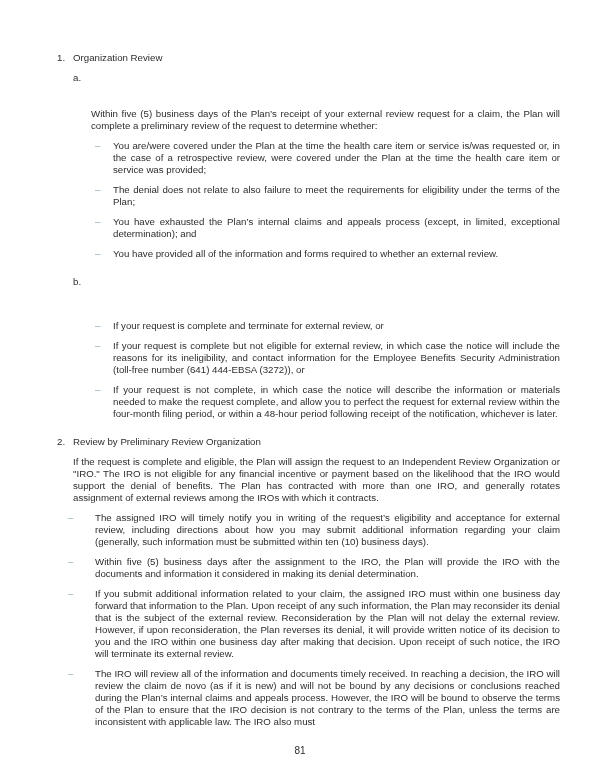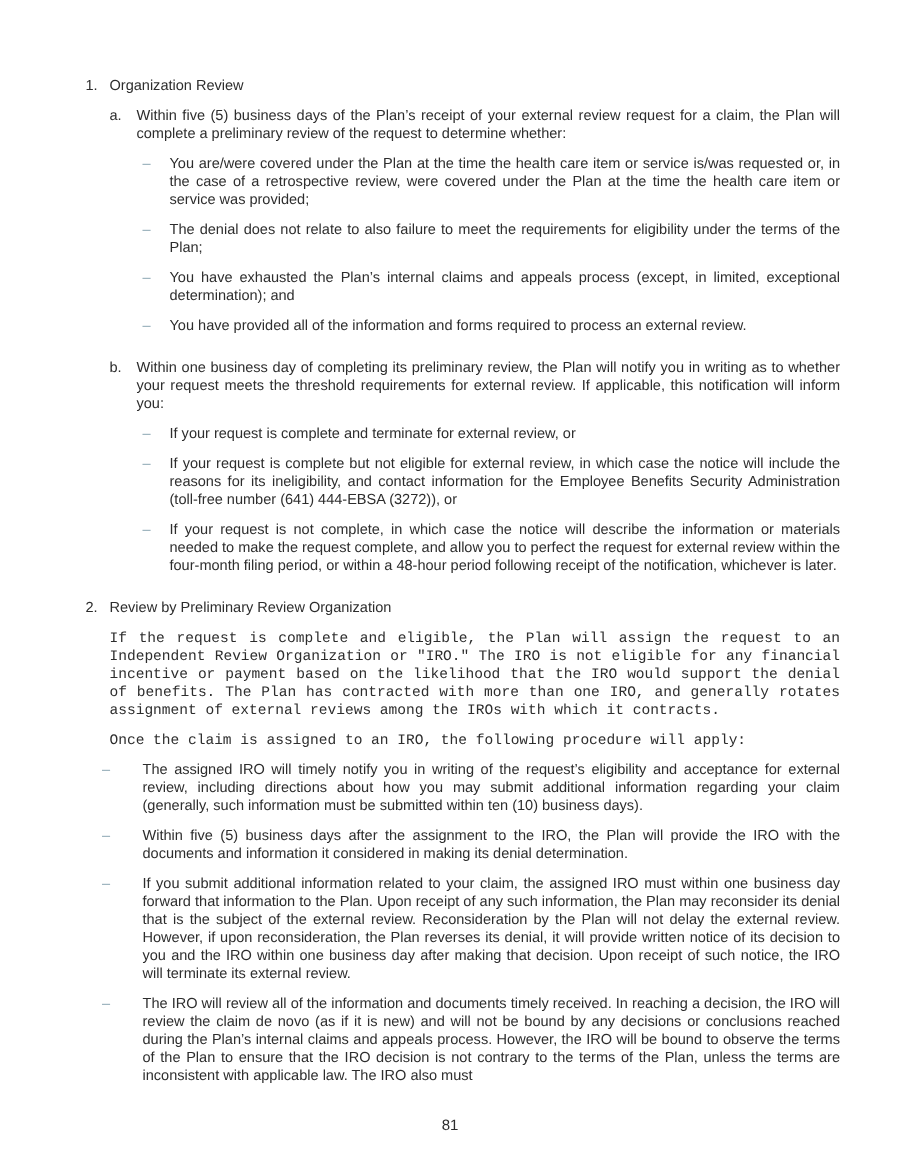--- a/index.html
+++ b/index.html
@@ -33,34 +33,34 @@
   .sec-title { flex: 1; }
   .sec-body {
     margin-left: 16px;
     margin-top: 8px;
   }
   .item { margin-bottom: 8px; }
   .item-label {
     flex: none;
     width: 18px;
   }
-  .item-body { flex: 1; min-width: 0; }
+  .item-body { flex: 1; min-width: 0; margin-top: 36px; }
   .bullets { margin-top: 8px; }
   .bullet { margin-bottom: 8px; }
   .bullet:last-child { margin-bottom: 8px; }
   .dash {
     flex: none;
     width: 18px;
     margin-left: 4px;
     box-sizing: border-box;
     color: #8ba6b2;
   }
   .bullet p { flex: 1; min-width: 0; }
   .sec2 { margin-top: 0px; }
-  .para { margin-bottom: 8px; font-family: Liberation Mono, monospace; }
+  .para { margin-bottom: 8px; }
   .bullet2 .dash {
     margin-left: -5px;
     width: 27px;
   }
   .page-footer {
     position: absolute;
     left: 0;
     right: 0;
     bottom: 19px;
     text-align: center;
@@ -92,30 +92,29 @@
             <div class="row bullet">
               <span class="dash">–</span>
               <p>The denial does not relate to also failure to meet the requirements for eligibility under the terms of the Plan;</p>
             </div>
             <div class="row bullet">
               <span class="dash">–</span>
               <p>You have exhausted the Plan’s internal claims and appeals process (except, in limited, exceptional determination); and</p>
             </div>
             <div class="row bullet">
               <span class="dash">–</span>
-              <p>You have provided all of the information and forms required to process an external review.</p>
+              <p>You have provided all of the information and forms required to whether an external review.</p>
             </div>
           </div>
         </div>
       </div>
 
       <div class="row item">
         <span class="item-label">b.</span>
         <div class="item-body">
-          <p>Within one business day of completing its preliminary review, the Plan will notify you in writing as to whether your request meets the threshold requirements for external review. If applicable, this notification will inform you:</p>
           <div class="bullets">
             <div class="row bullet">
               <span class="dash">–</span>
               <p>If your request is complete and terminate for external review, or</p>
             </div>
             <div class="row bullet">
               <span class="dash">–</span>
               <p>If your request is complete but not eligible for external review, in which case the notice will include the reasons for its ineligibility, and contact information for the Employee Benefits Security Administration (toll-free number (641) 444-EBSA (3272)), or</p>
             </div>
             <div class="row bullet">
@@ -129,21 +128,20 @@
     </div>
   </div>
 
   <div class="sec sec2">
     <div class="row">
       <span class="num">2.</span>
       <span class="sec-title">Review by Preliminary Review Organization</span>
     </div>
     <div class="sec-body">
       <p class="para">If the request is complete and eligible, the Plan will assign the request to an Independent Review Organization or "IRO." The IRO is not eligible for any financial incentive or payment based on the likelihood that the IRO would support the denial of benefits. The Plan has contracted with more than one IRO, and generally rotates assignment of external reviews among the IROs with which it contracts.</p>
-      <p class="para">Once the claim is assigned to an IRO, the following procedure will apply:</p>
 
       <div class="row bullet bullet2">
         <span class="dash">–</span>
         <p>The assigned IRO will timely notify you in writing of the request’s eligibility and acceptance for external review, including directions about how you may submit additional information regarding your claim (generally, such information must be submitted within ten (10) business days).</p>
       </div>
       <div class="row bullet bullet2">
         <span class="dash">–</span>
         <p>Within five (5) business days after the assignment to the IRO, the Plan will provide the IRO with the documents and information it considered in making its denial determination.</p>
       </div>
       <div class="row bullet bullet2">

